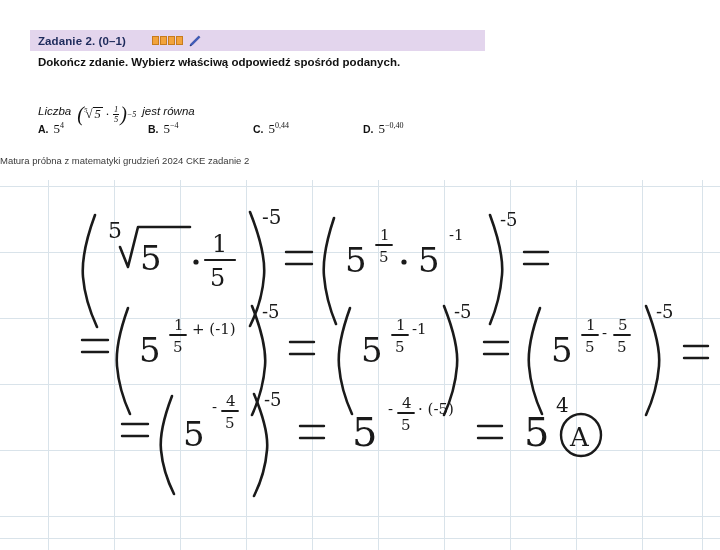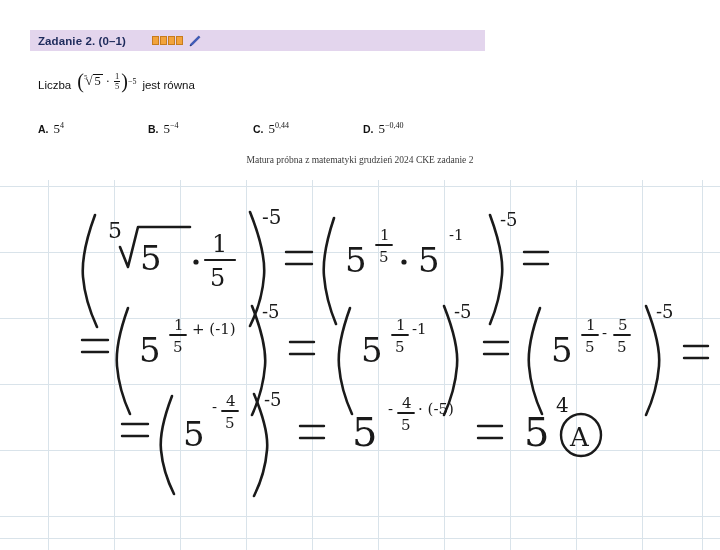--- a/index.html
+++ b/index.html
@@ -70,26 +70,27 @@
     position: absolute;
     left: 38px;
     top: 56px;
     font-size: 11.5px;
     font-weight: bold;
     color: #111111;
   }
   .stem {
     position: absolute;
     left: 38px;
-    top: 72px;
+    top: 105px;
     font-size: 11.5px;
     color: #111111;
     display: flex;
-    align-items: flex-end;
+    align-items: flex-start;
     white-space: nowrap;
+    font-style: italic;
   }
   .stem .lbl { margin-right: 6px; }
   .stem .tail { margin-left: 6px; }
 
   
   .mathser { font-family: "Liberation Serif", serif; }
   .expr {
     display: inline-flex;
     align-items: center;
     font-family: "Liberation Serif", serif;
@@ -155,24 +156,22 @@
   .ans .val { font-family: "Liberation Serif", serif; font-size: 13px; }
   .ans-a { left: 0px; }
   .ans-b { left: 110px; }
   .ans-c { left: 215px; }
   .ans-d { left: 325px; }
   .source {
     position: absolute;
     left: 0;
     top: 155px;
     width: 720px;
-    text-align: center;
     font-size: 9.5px;
     color: #3a3a3a;
-    font-family: Liberation Serif, serif;
   }
 
   
   #handwriting {
     position: absolute;
     left: 0;
     top: 0;
     width: 720px;
     height: 550px;
     pointer-events: none;
@@ -202,20 +201,21 @@
         <span class="mark-box"></span>
         <span class="mark-box"></span>
         <span class="mark-box"></span>
         <svg class="pen-icon" width="14" height="14" viewBox="0 0 14 14">
           <path d="M2 12 L4 11.3 L12 3.3 L10.7 2 L2.7 10 Z" fill="#3b5bbf" stroke="#2b4496" stroke-width="0.7"></path>
           <path d="M2 12 L3.1 11.6 L2.4 10.9 Z" fill="#222"></path>
         </svg>
       </span>
     </div>
 
+    <div class="instruction">Dokończ zdanie. Wybierz właściwą odpowiedź spośród podanych.</div>
 
     <div class="stem">
       <span class="lbl">Liczba</span>
       <span class="expr">
         <span class="paren">(</span>
         <span class="radical">
           <span class="idx">5</span>
           <span class="sign">√</span>
           <span class="rad-body">5</span>
         </span>

